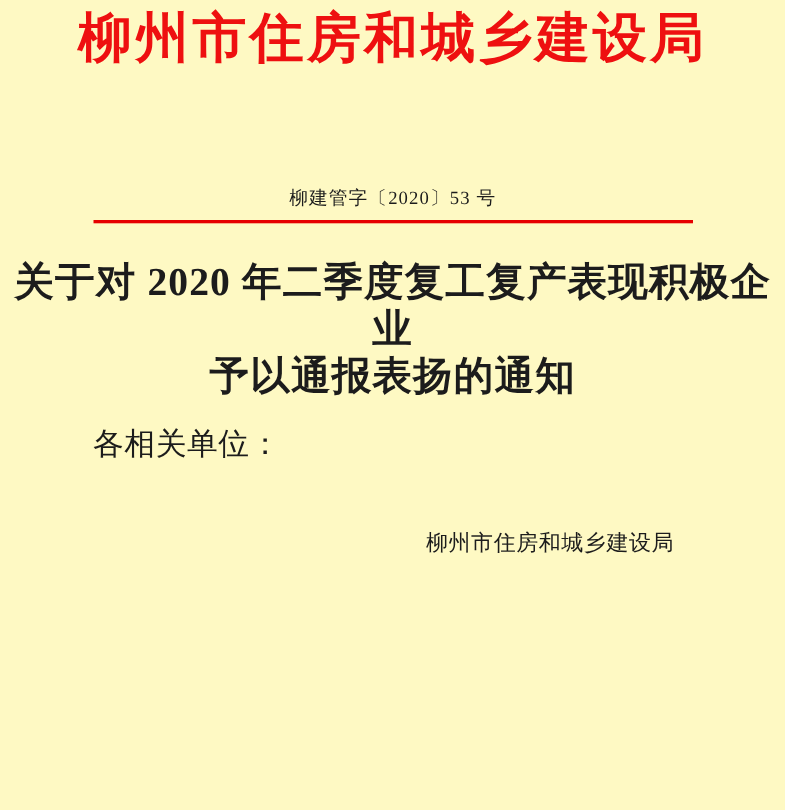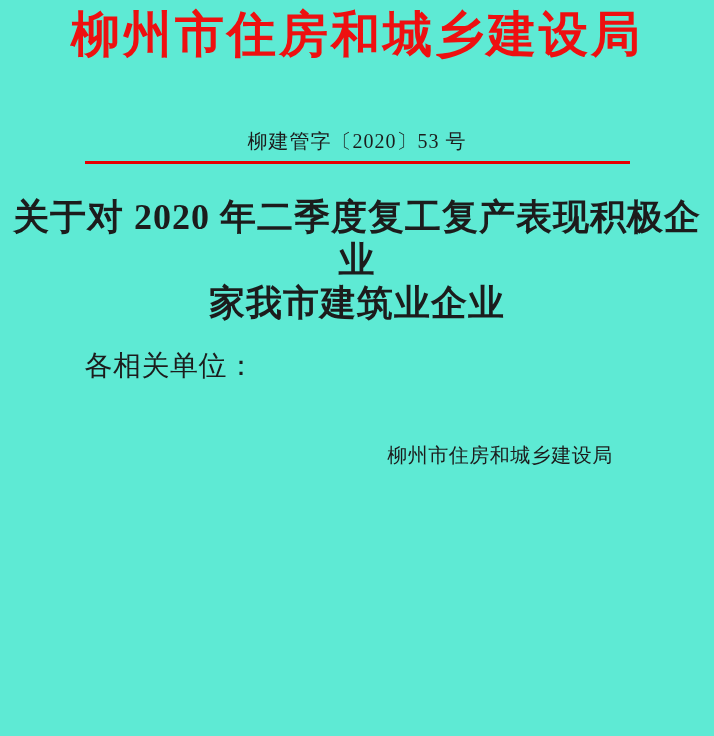--- a/index.html
+++ b/index.html
@@ -5,39 +5,39 @@
   :root {
     --header-red: #ee1010;
     --divider-red: #e60000;
     --text-black: #1c1c1c;
   }
   html, body { margin: 0; padding: 0; background: #ffffff; }
   .page {
     position: relative;
     width: 714px;
     height: 736px;
-    background: #5eead4;
+    background: #fef9c3;
     overflow: hidden;
     font-family: "Liberation Serif", "DejaVu Serif", serif;
     color: var(--text-black);
   }
   .letterhead {
     margin-top: 6px;
     text-align: center;
     font-size: 49px;
     line-height: 58px;
     font-weight: bold;
     letter-spacing: 3px;
     color: var(--header-red);
     white-space: nowrap;
   }
   .doc-number {
-    margin-top: 66px;
+    margin-top: 105px;
     text-align: center;
-    font-size: 20px;
+    font-size: 17px;
     line-height: 22px;
     letter-spacing: 1px;
   }
   .red-divider {
     margin: 9px auto 0;
     width: 545px;
     height: 3px;
     background: var(--divider-red);
   }
   .doc-title {
@@ -75,21 +75,21 @@
 <div class="page">
 
   <div class="letterhead">柳州市住房和城乡建设局</div>
 
   <div class="doc-number">柳建管字〔2020〕53 号</div>
 
   <div class="red-divider"></div>
 
   <h1 class="doc-title">
     <span class="t-line">关于对 2020 年二季度复工复产表现积极企业</span>
-    <span class="t-line">家我市建筑业企业</span>
+    <span class="t-line">予以通报表扬的通知</span>
   </h1>
 
   <div class="body-block">
     <p class="salutation">各相关单位：</p>
   </div>
 
   <div class="sign-block">
     <div>柳州市住房和城乡建设局</div>
 
   </div>

